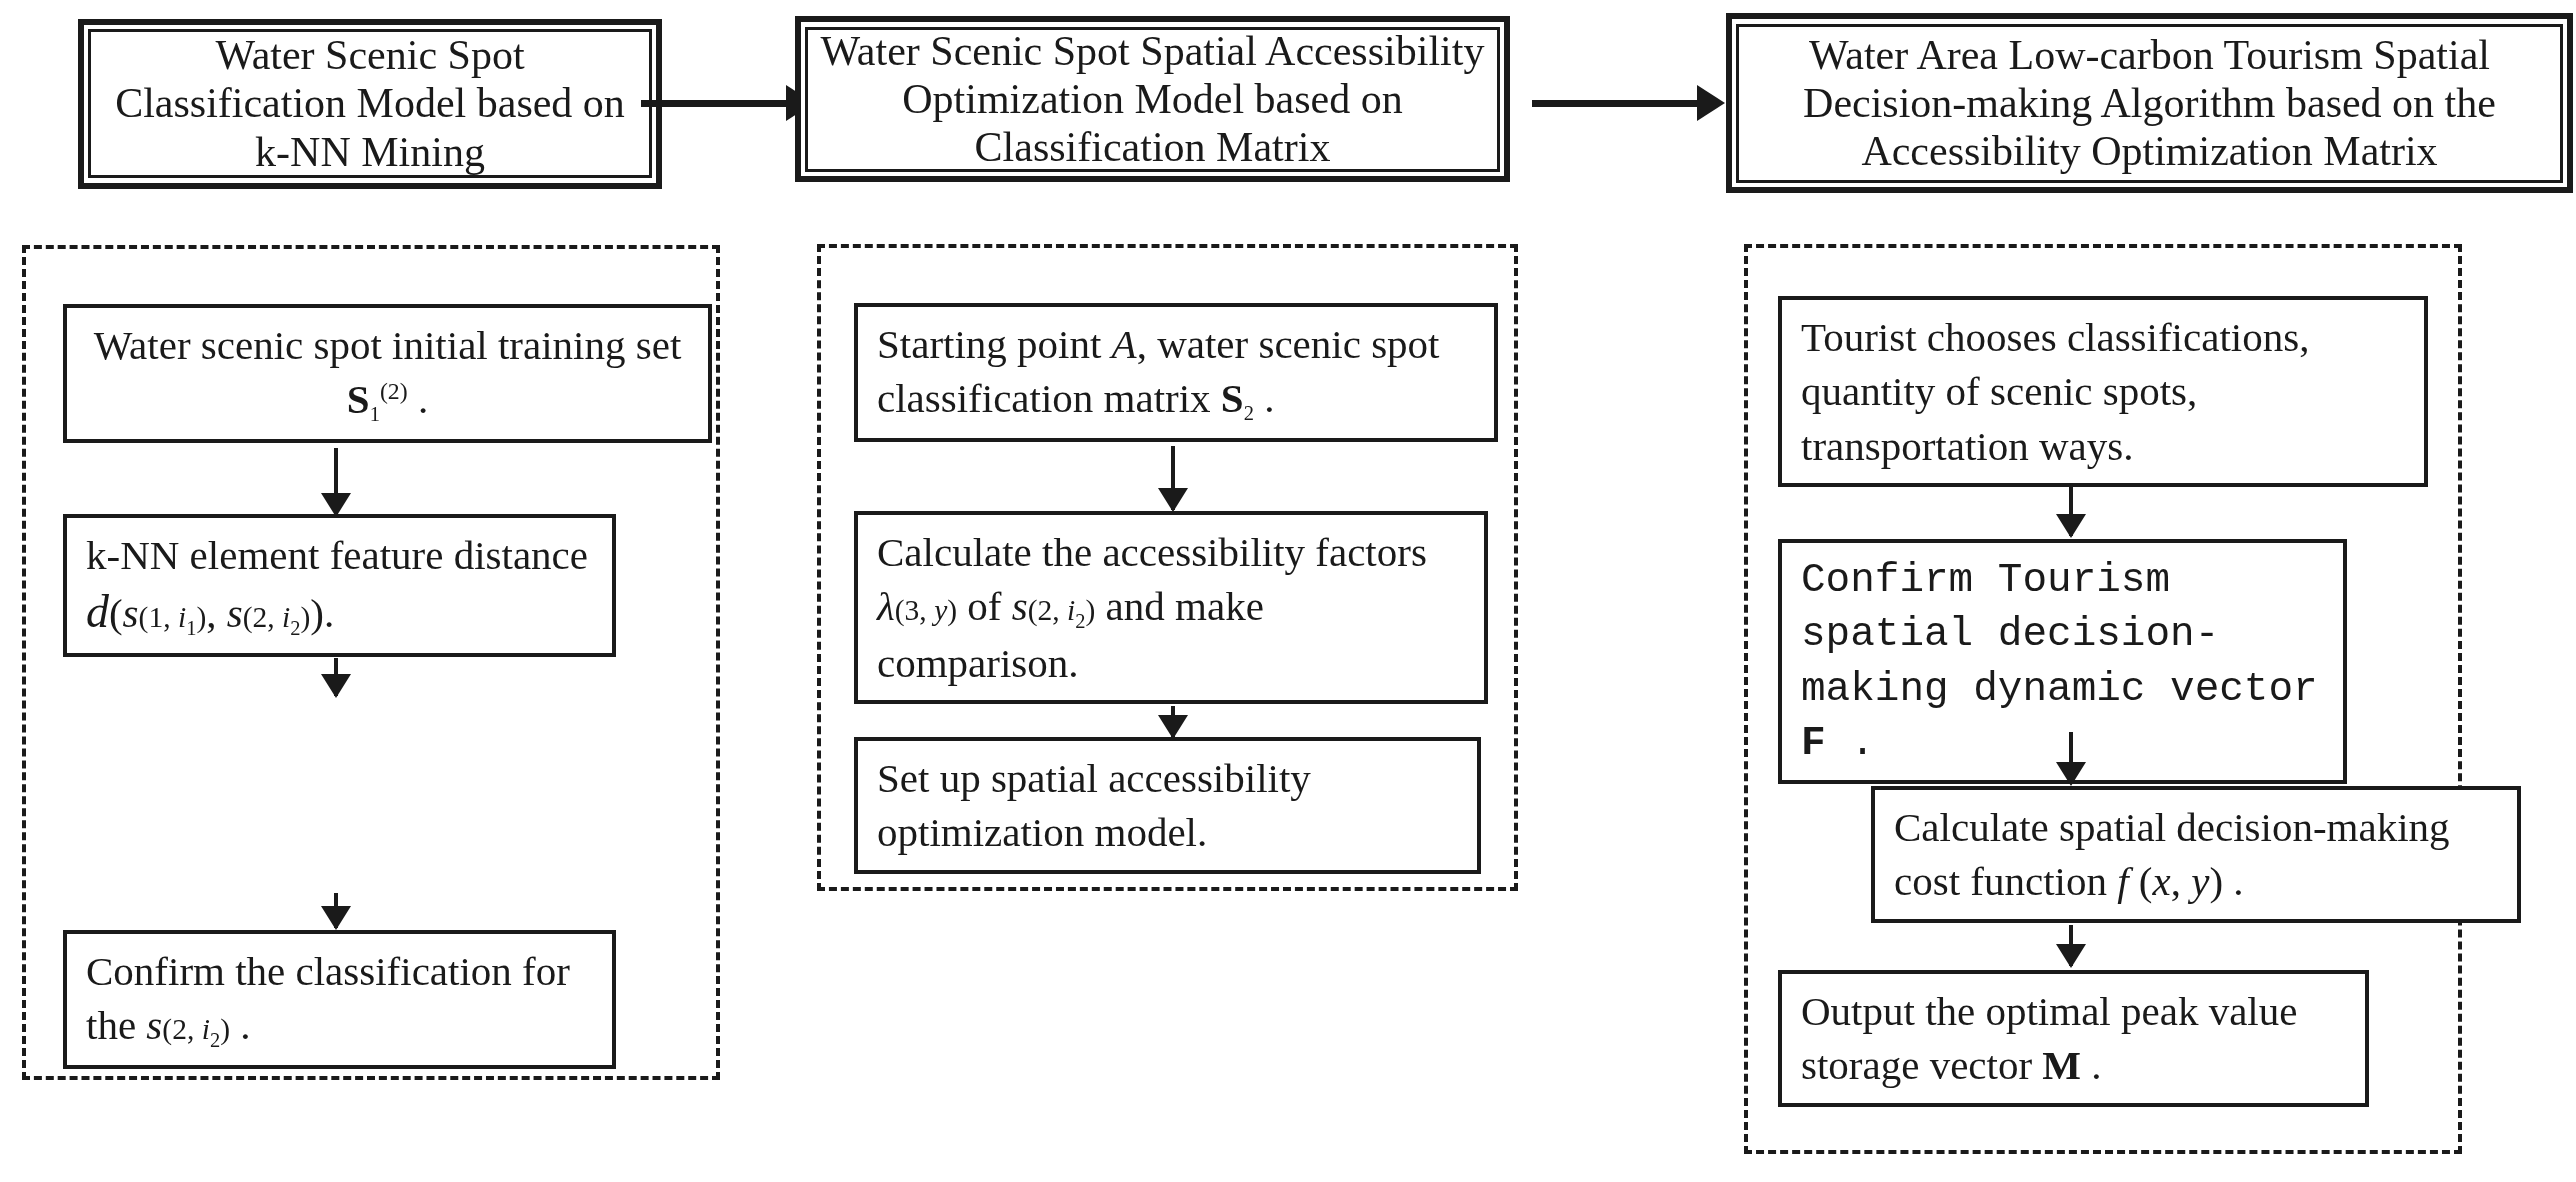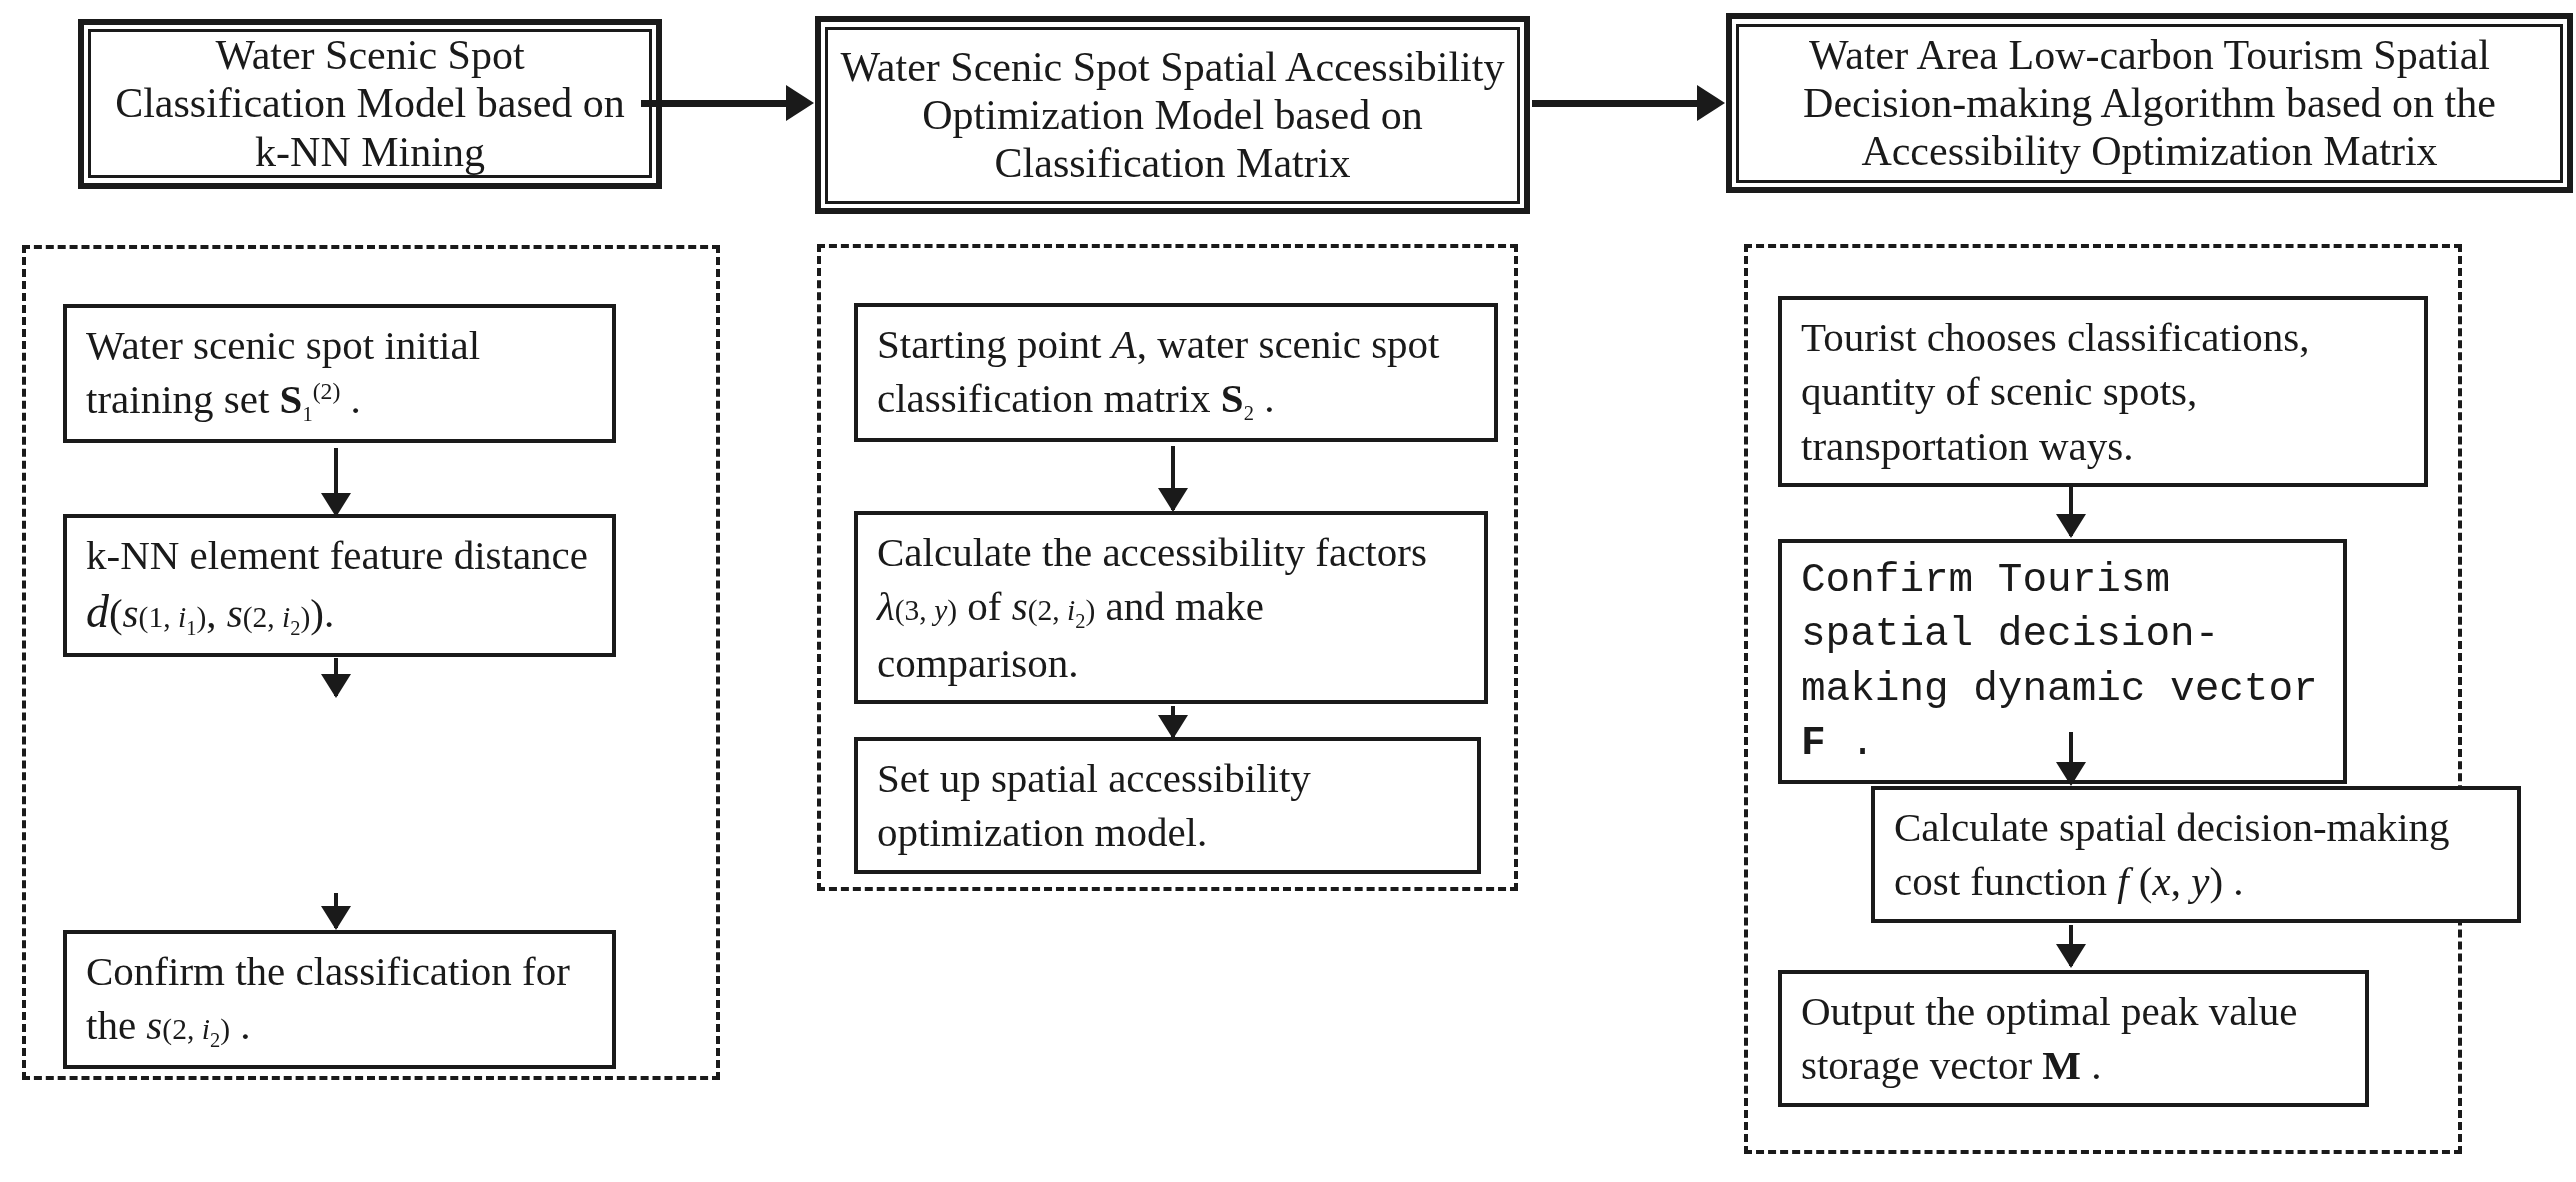--- a/index.html
+++ b/index.html
@@ -66,33 +66,33 @@
 <body>
 
 <div class="canvas">
 
   <div class="hdr" style="left:55px; top:18.5px; width:584px; height:170px;margin-left:23px;">
     <div class="hdr-inner">Water Scenic Spot Classification Model based on k-NN Mining</div>
   </div>
 
   <div class="harrow" style="left:641px; top:100px; width:146px;"></div>
 
-  <div class="hdr" style="left:815px; top:16.3px; width:715px; height:198px;">
+  <div class="hdr" style="left:795px; top:16.3px; width:715px; height:166px;">
     <div class="hdr-inner">Water Scenic Spot Spatial Accessibility Optimization Model based on Classification Matrix</div>
   </div>
 
   <div class="harrow" style="left:1532px; top:100px; width:166px;"></div>
 
   <div class="hdr" style="left:1726px; top:13.3px; width:847px; height:180px;">
     <div class="hdr-inner">Water Area Low-carbon Tourism Spatial Decision-making Algorithm based on the Accessibility Optimization Matrix</div>
   </div>
 
   <div class="dashed" style="left:22px; top:245px; width:698px; height:835px;"></div>
 
-  <div class="box" style="left:63px; top:304px; width:553px;"><span>Water scenic spot initial training set </span><span class="bd">S</span><span class="sub">1</span><span class="sup">(2)</span><span> .</span></div>
+  <div class="box" style="left:63px; top:304px; width:649px;text-align:center;"><span>Water scenic spot initial training set </span><span class="bd">S</span><span class="sub">1</span><span class="sup">(2)</span><span> .</span></div>
   <div class="varrow" style="left:334px; top:448px; height:67px;"></div>
 
   <div class="box" style="left:63px; top:514px; width:553px;"><span>k-NN element feature distance </span><span class="it big">d</span><span>(</span><span class="it">s</span><span class="sm">(1, </span><span class="it sm">i</span><span class="sub">1</span><span class="sm">)</span><span>, </span><span class="it">s</span><span class="sm">(2, </span><span class="it sm">i</span><span class="sub">2</span><span class="sm">)</span><span>).</span></div>
   <div class="varrow" style="left:334px; top:658px; height:38px;"></div>
 
   <div class="varrow" style="left:334px; top:893px; height:35px;"></div>
 
   <div class="box" style="left:63px; top:930px; width:553px;"><span>Confirm the classification for the </span><span class="it">s</span><span class="sm">(2, </span><span class="it sm">i</span><span class="sub">2</span><span class="sm">)</span><span> .</span></div>
 
   <div class="dashed" style="left:817px; top:244px; width:701px; height:647px;"></div>

